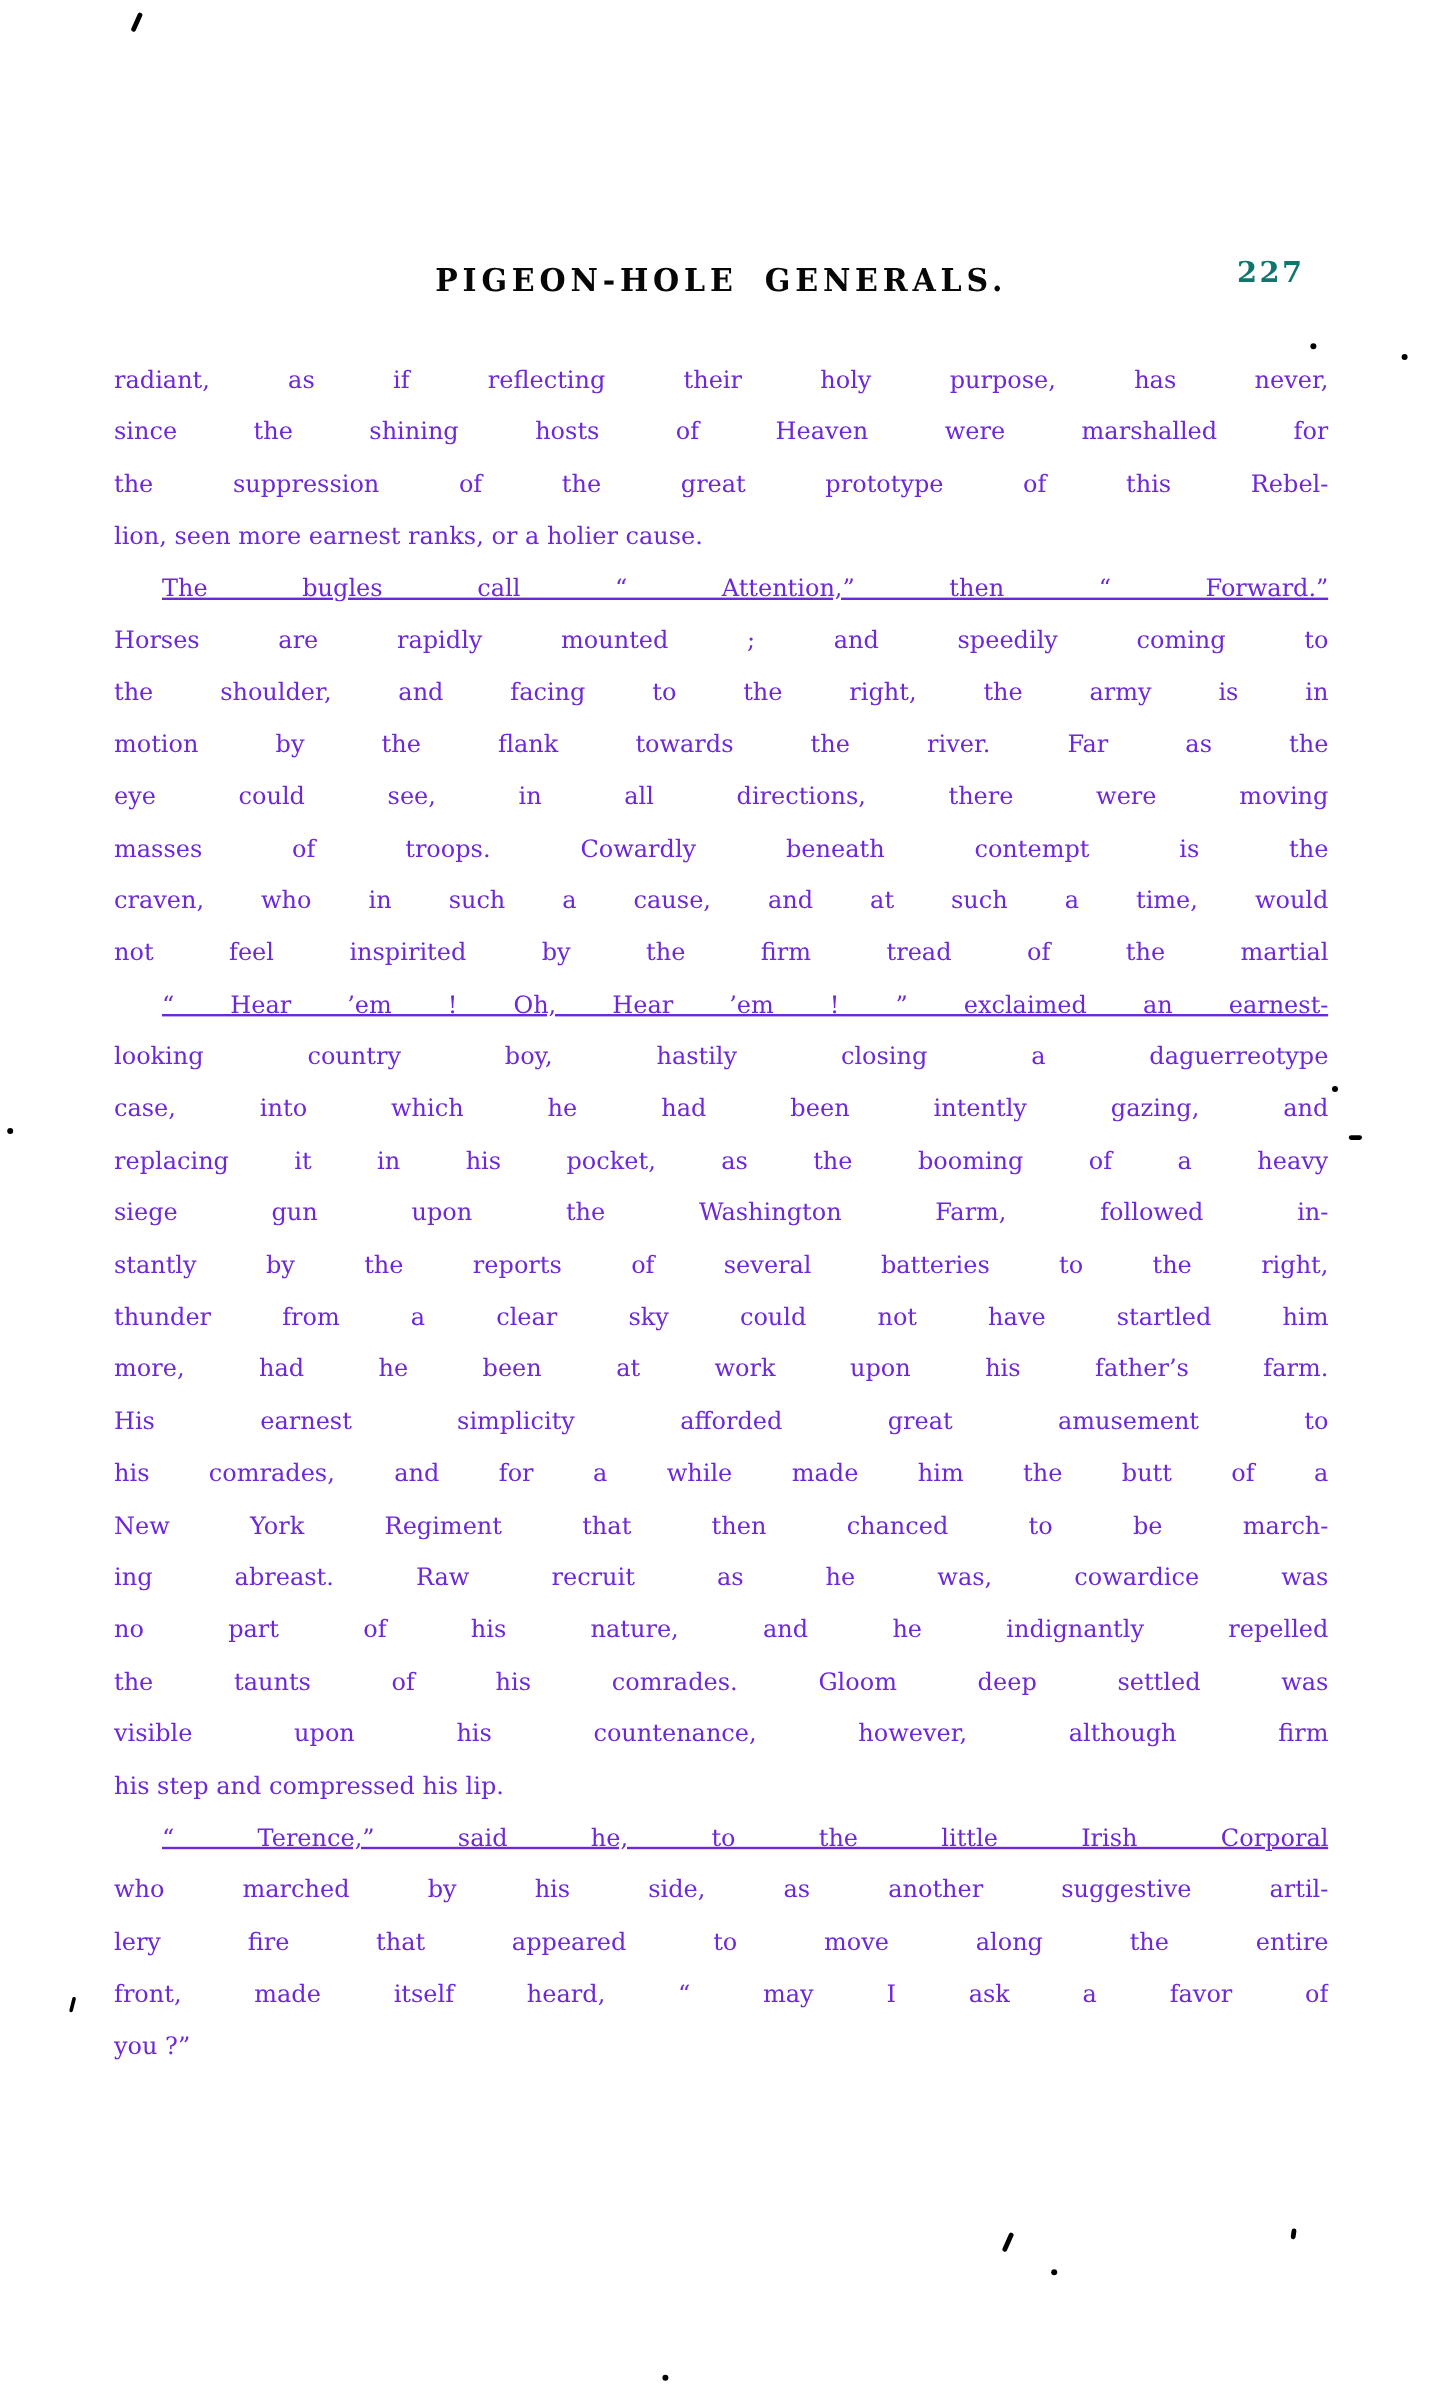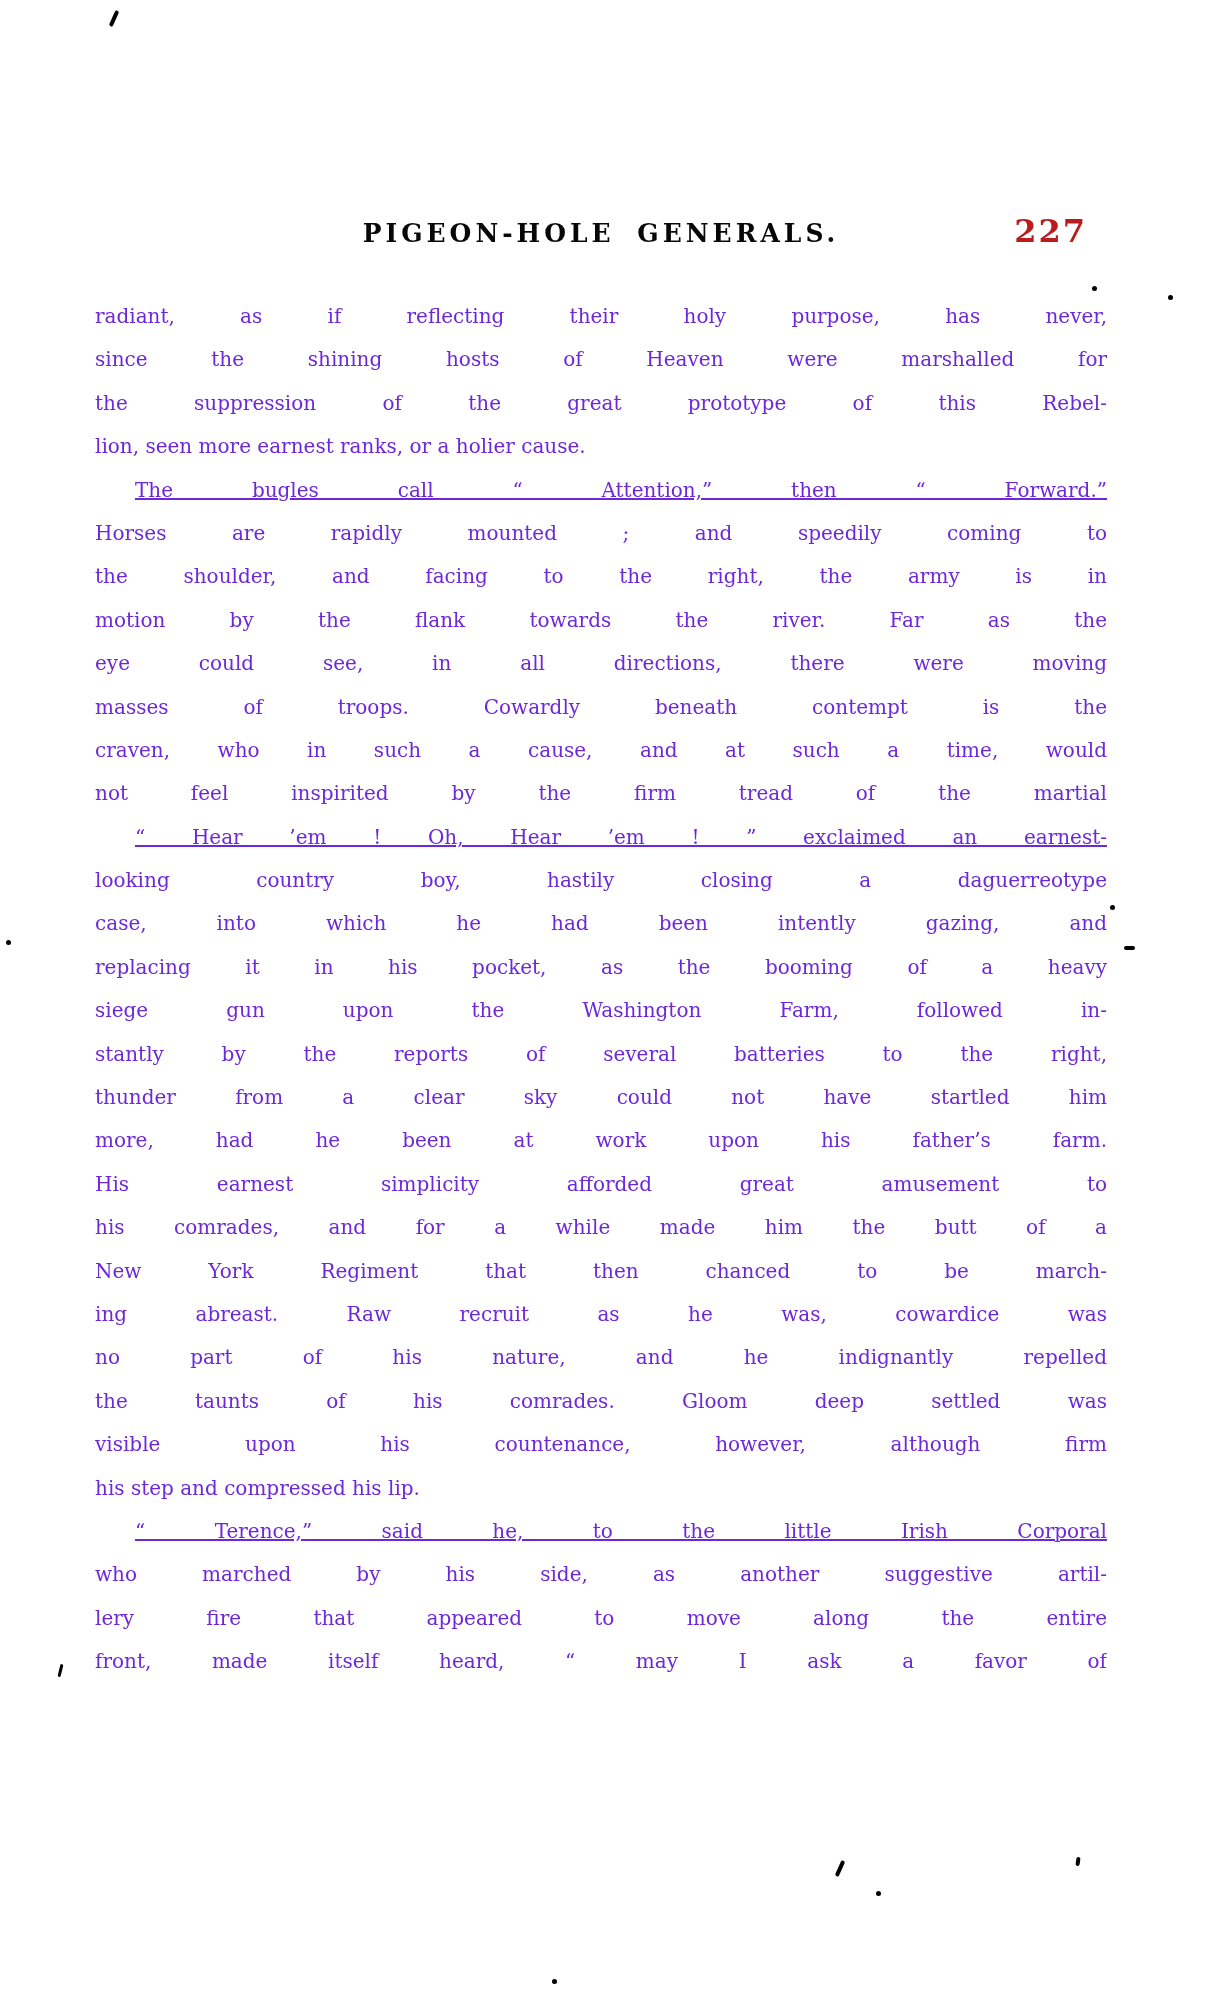--- a/index.html
+++ b/index.html
@@ -30,24 +30,24 @@
     font-weight: 700;
     letter-spacing: 4px;
     word-spacing: 10px;
     color: #070707;
     transform: scaleY(1.05);
   }
   .page-number {
     position: absolute;
     right: 20px;
     top: -7px;
-    font-size: 32px;
+    font-size: 24px;
     font-weight: 700;
     letter-spacing: 2px;
-    color: #b91c1c;
+    color: #0f766e;
   }
   .body-text {
     position: absolute;
     top: 295px;
     left: 95px;
     width: 1012px;
     font-size: 20px;
     line-height: 43.4px;
     color: #6d28d9;
   }
@@ -111,20 +111,21 @@
       <div class="line">New York Regiment that then chanced to be march-</div>
       <div class="line">ing abreast.  Raw recruit as he was, cowardice was</div>
       <div class="line">no part of his nature, and he indignantly repelled</div>
       <div class="line">the taunts of his comrades.  Gloom deep settled was</div>
       <div class="line">visible upon his countenance, however, although firm</div>
       <div class="line last">his step and compressed his lip.</div>
       <div class="line indent">“ Terence,” said he, to the little Irish Corporal</div>
       <div class="line">who marched by his side, as another suggestive artil-</div>
       <div class="line">lery fire that appeared to move along the entire</div>
       <div class="line">front, made itself heard, “ may I ask a favor of</div>
+      <div class="line last">you ?”</div>
     </main>
 
   <div id="artifacts">
       <span class="artifact slash" style="left: 112px; top: 10px;"></span>
       <span class="artifact dot" style="left: 1092px; top: 286px;"></span>
       <span class="artifact dot" style="left: 1168px; top: 295px;"></span>
       <span class="artifact dot" style="left: 6px; top: 940px;"></span>
       <span class="artifact dot" style="left: 1110px; top: 905px;"></span>
       <span class="artifact dash" style="left: 1124px; top: 946px;"></span>
       <span class="artifact slash-small" style="left: 59px; top: 1664px;"></span>

